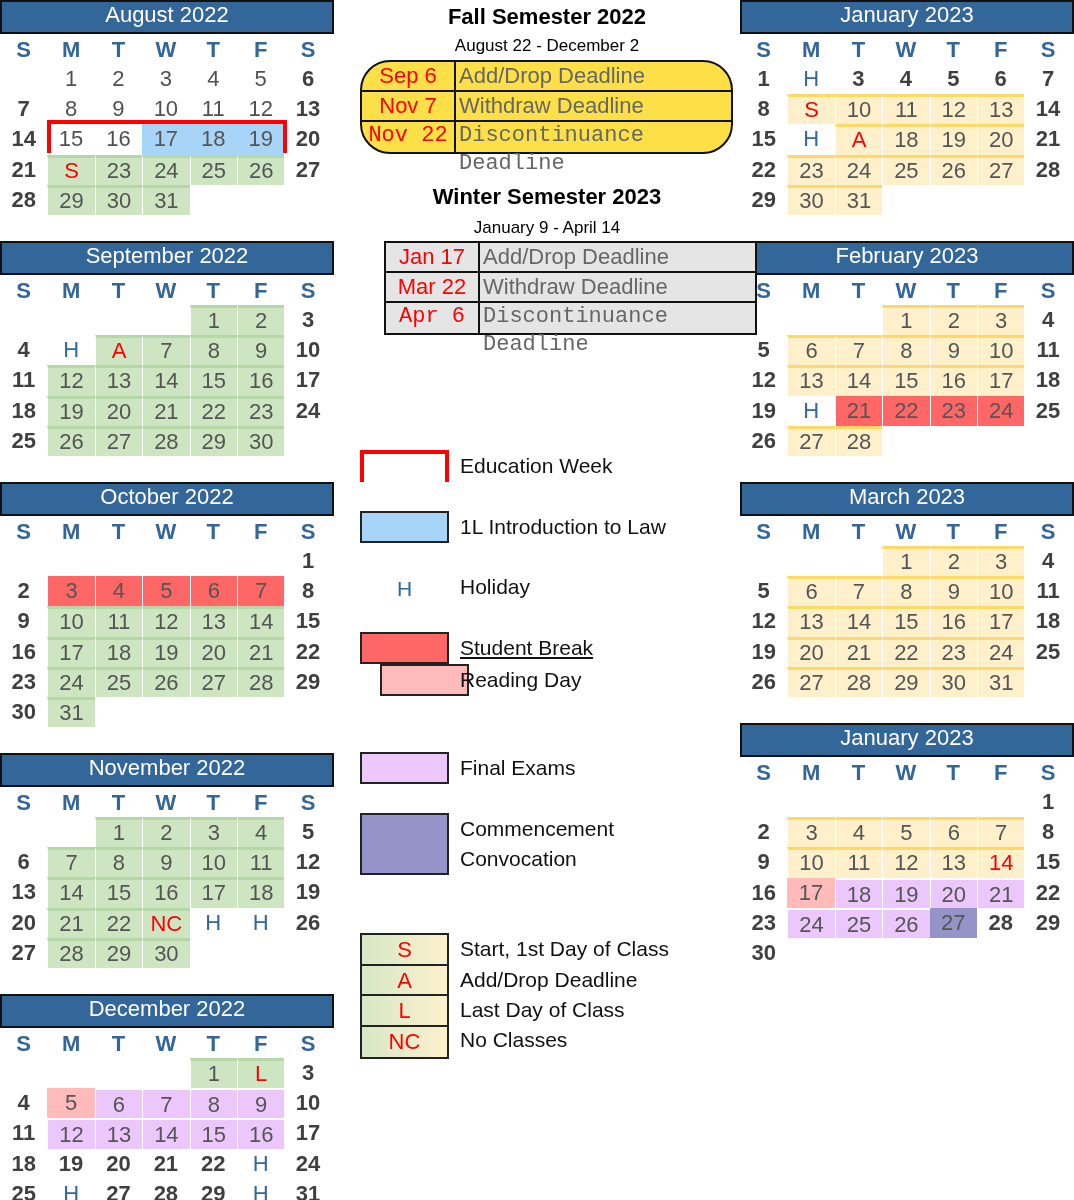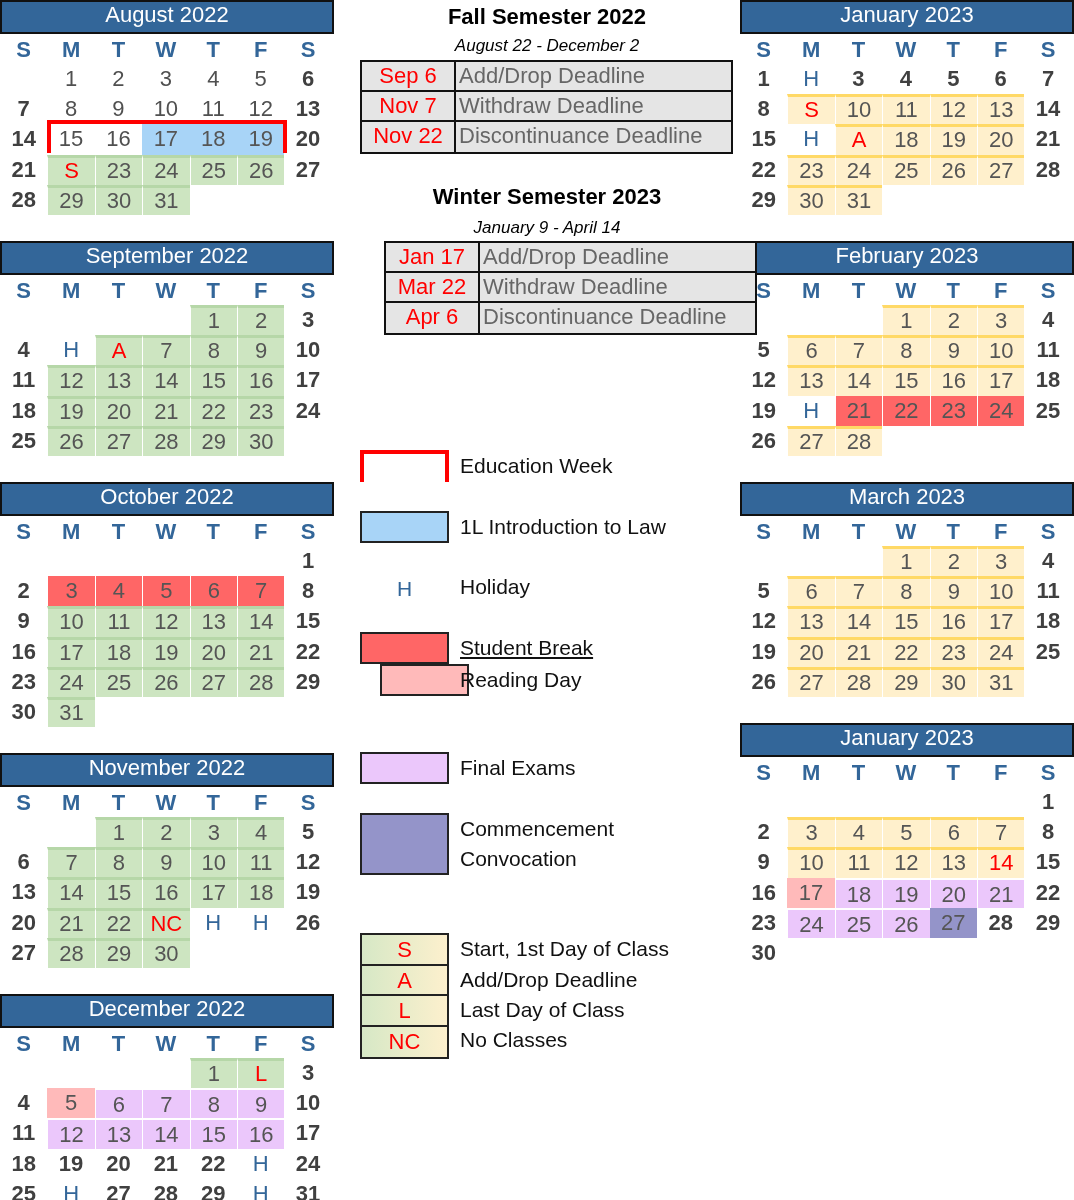--- a/index.html
+++ b/index.html
@@ -19,26 +19,26 @@
   .cell.class-win { background: #fff0cc; color: #555; border-top: 3px solid #ffd966; line-height: 26px; border-left: 1px solid #fff; }
   .cell.intro { background: #a8d4f7; color: #555; }
   .cell.brk { background: #ff6666; color: #555; border-left: 1px solid #fff; }
   .cell.read { background: #ffbaba; color: #555; }
   .cell.exam { background: #ebc7fb; color: #555; border-left: 1px solid #fff; border-top: 2px solid #fff; }
   .cell.comm { background: #9494c9; color: #555; }
   .red { color: #ff0000 !important; }
   .hol { color: #336699 !important; }
 
   .sem-title { position: absolute; font-weight: bold; font-size: 22px; color: #000; text-align: center; width: 374px; }
-  .sem-dates { position: absolute; font-style: italic; font-size: 17px; color: #000; text-align: center; width: 374px; }
+  .sem-dates { position: absolute; font-size: 17px; color: #000; text-align: center; width: 374px; }
   .deadlines { position: absolute; width: 373px; border: 2px solid #111; }
-  .deadlines.fall { background: #e5e5e5; }
+  .deadlines.fall { background: #fde047; border-radius: 30px; }
   .deadlines.win { background: #e5e5e5; margin-left: 24px; }
   .dl-row { display: flex; height: 30px; border-bottom: 2px solid #111; }
-  .dl-row:last-child { border-bottom: none; }
+  .dl-row:last-child { border-bottom: none; font-family: Liberation Mono, monospace; }
   .dl-date { width: 94px; border-right: 2px solid #111; color: #ff0000; font-size: 22px; text-align: center; line-height: 28px; }
   .dl-label { flex: 1; color: #666; font-size: 22px; padding-left: 3px; line-height: 28px; }
 
   .legend-item { position: absolute; left: 360px; display: flex; align-items: center; }
   .swatch { width: 89px; height: 32px; border: 2px solid #222; }
   .legend-label { position: absolute; left: 100px; font-size: 21px; color: #111; white-space: nowrap; }
   .edu-swatch { width: 89px; height: 32px; border: 4px solid #ff0000; border-bottom: none; }
   .hol-swatch { width: 89px; height: 32px; color: #336699; font-size: 21px; text-align: center; line-height: 36px; }
 
   .code-table { position: absolute; left: 360px; top: 933px; width: 89px; border: 2px solid #222; }

